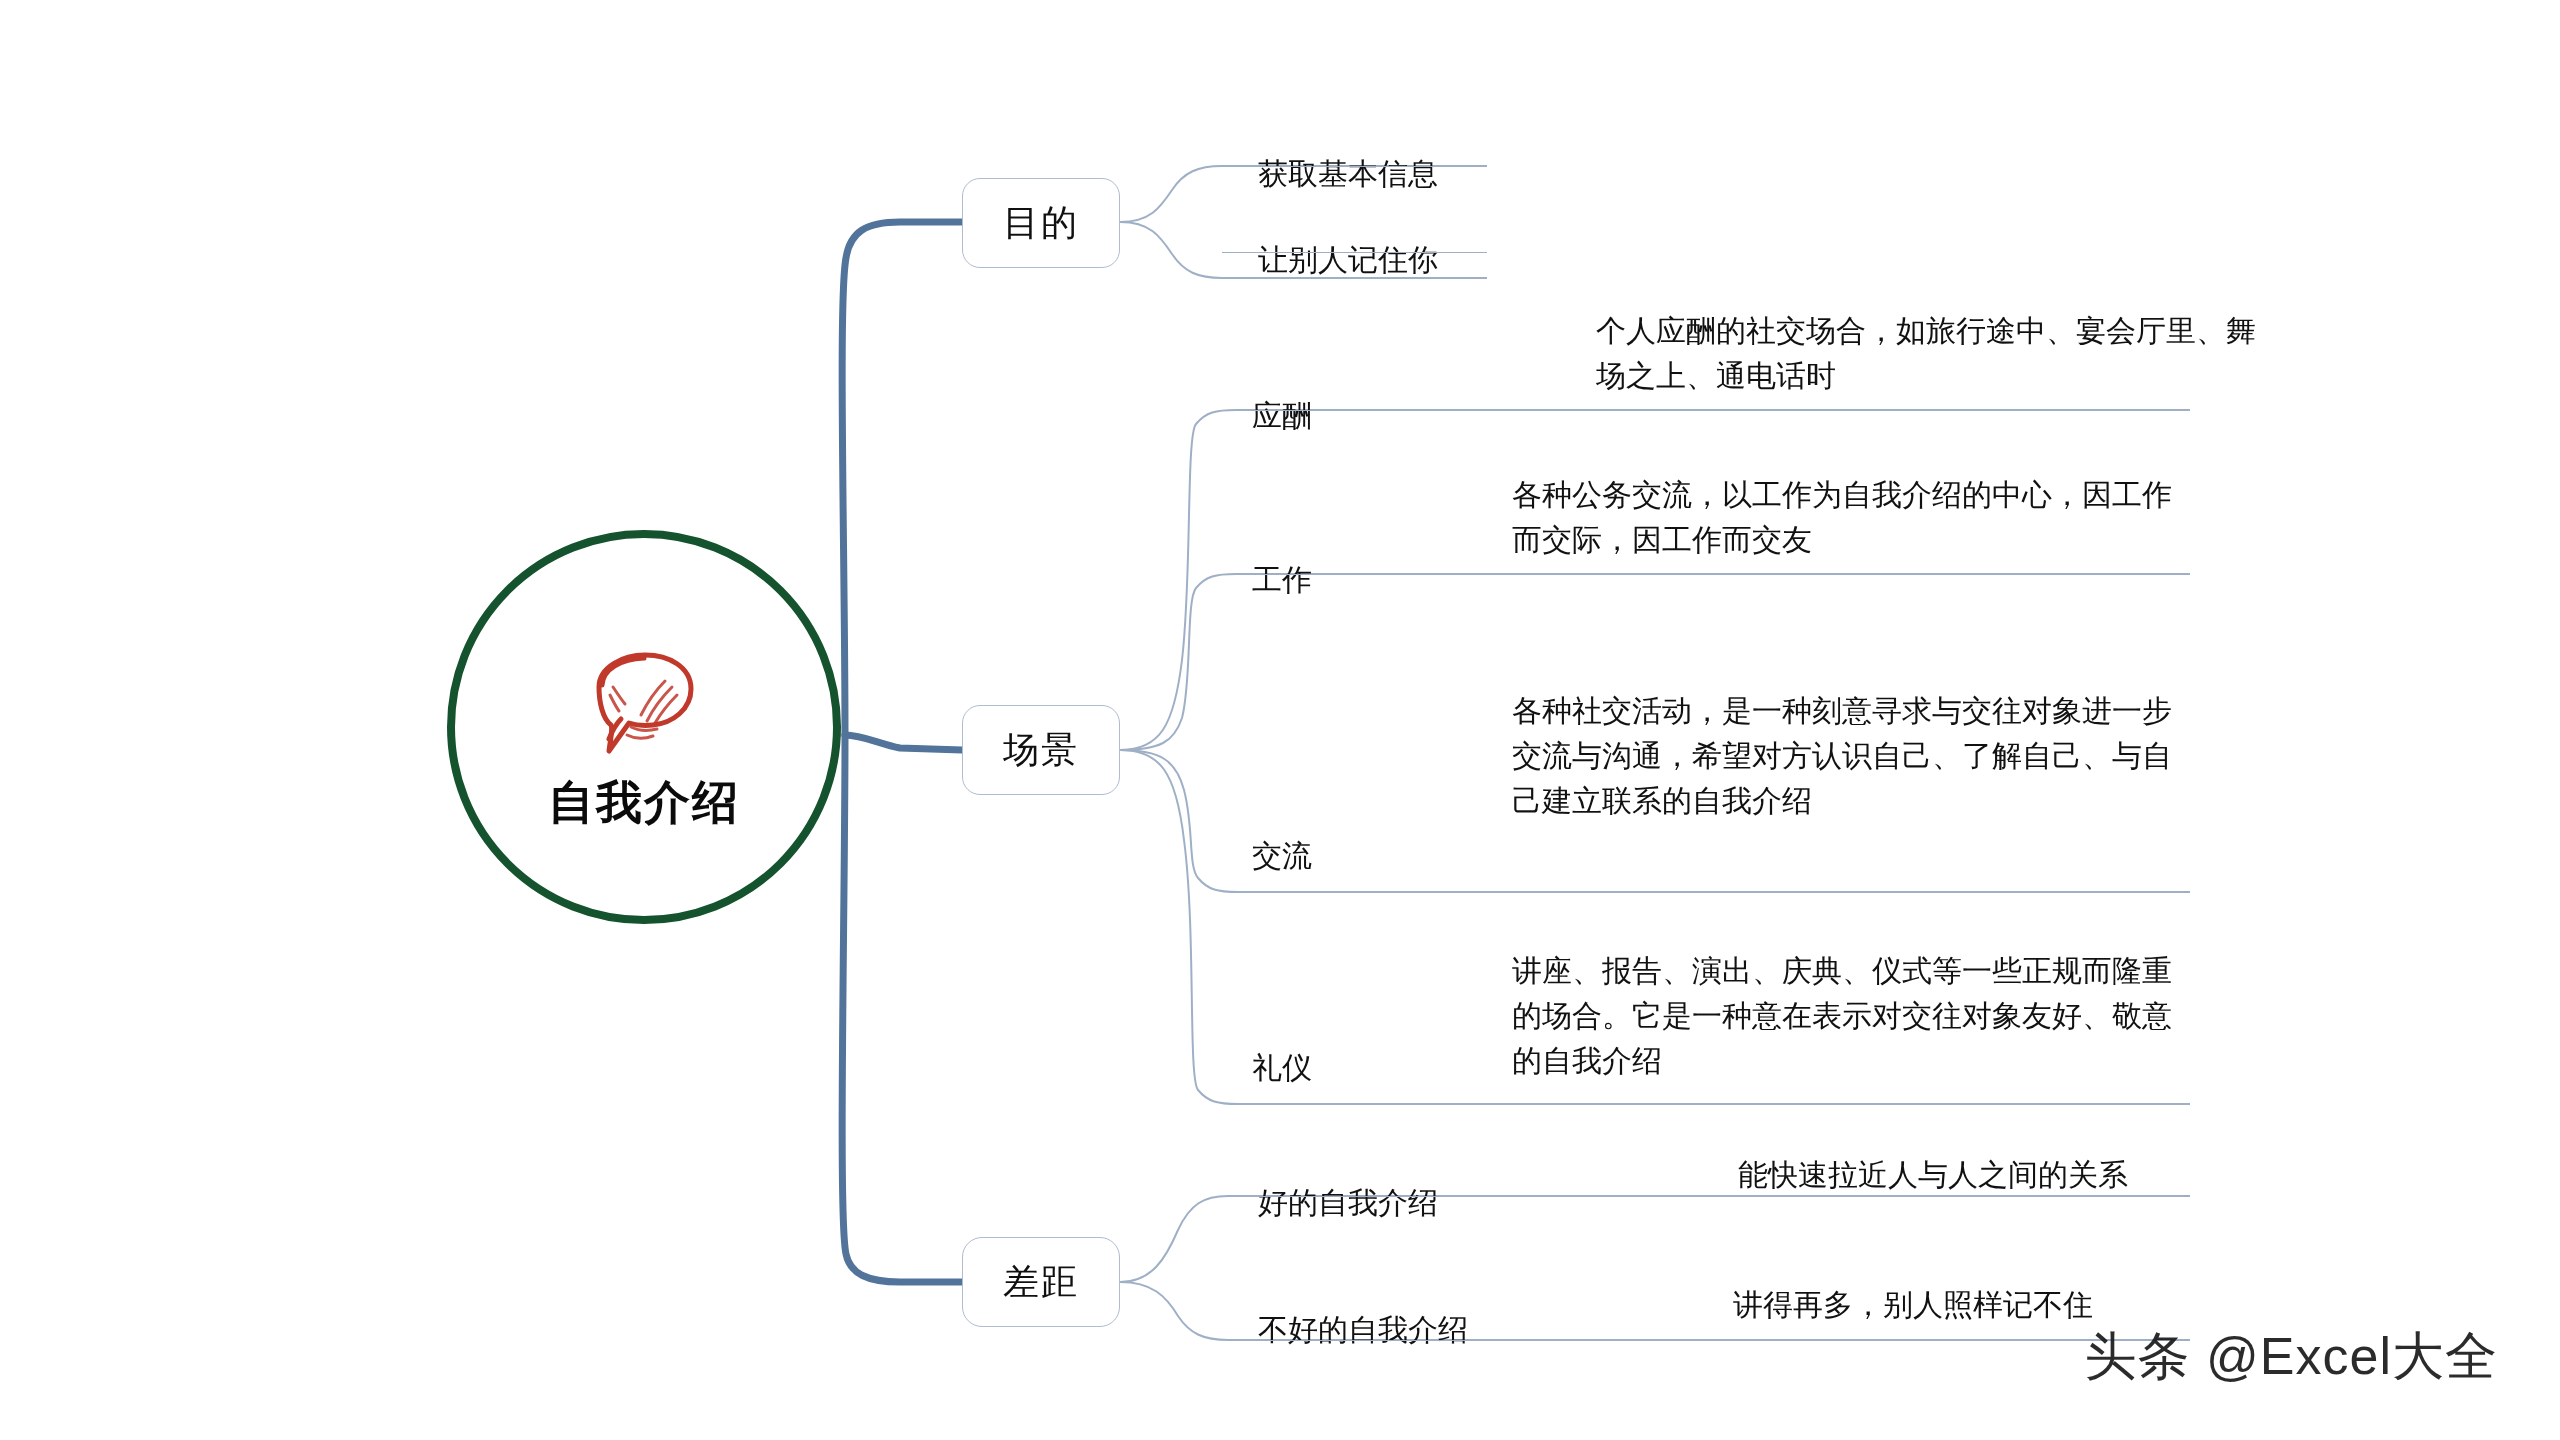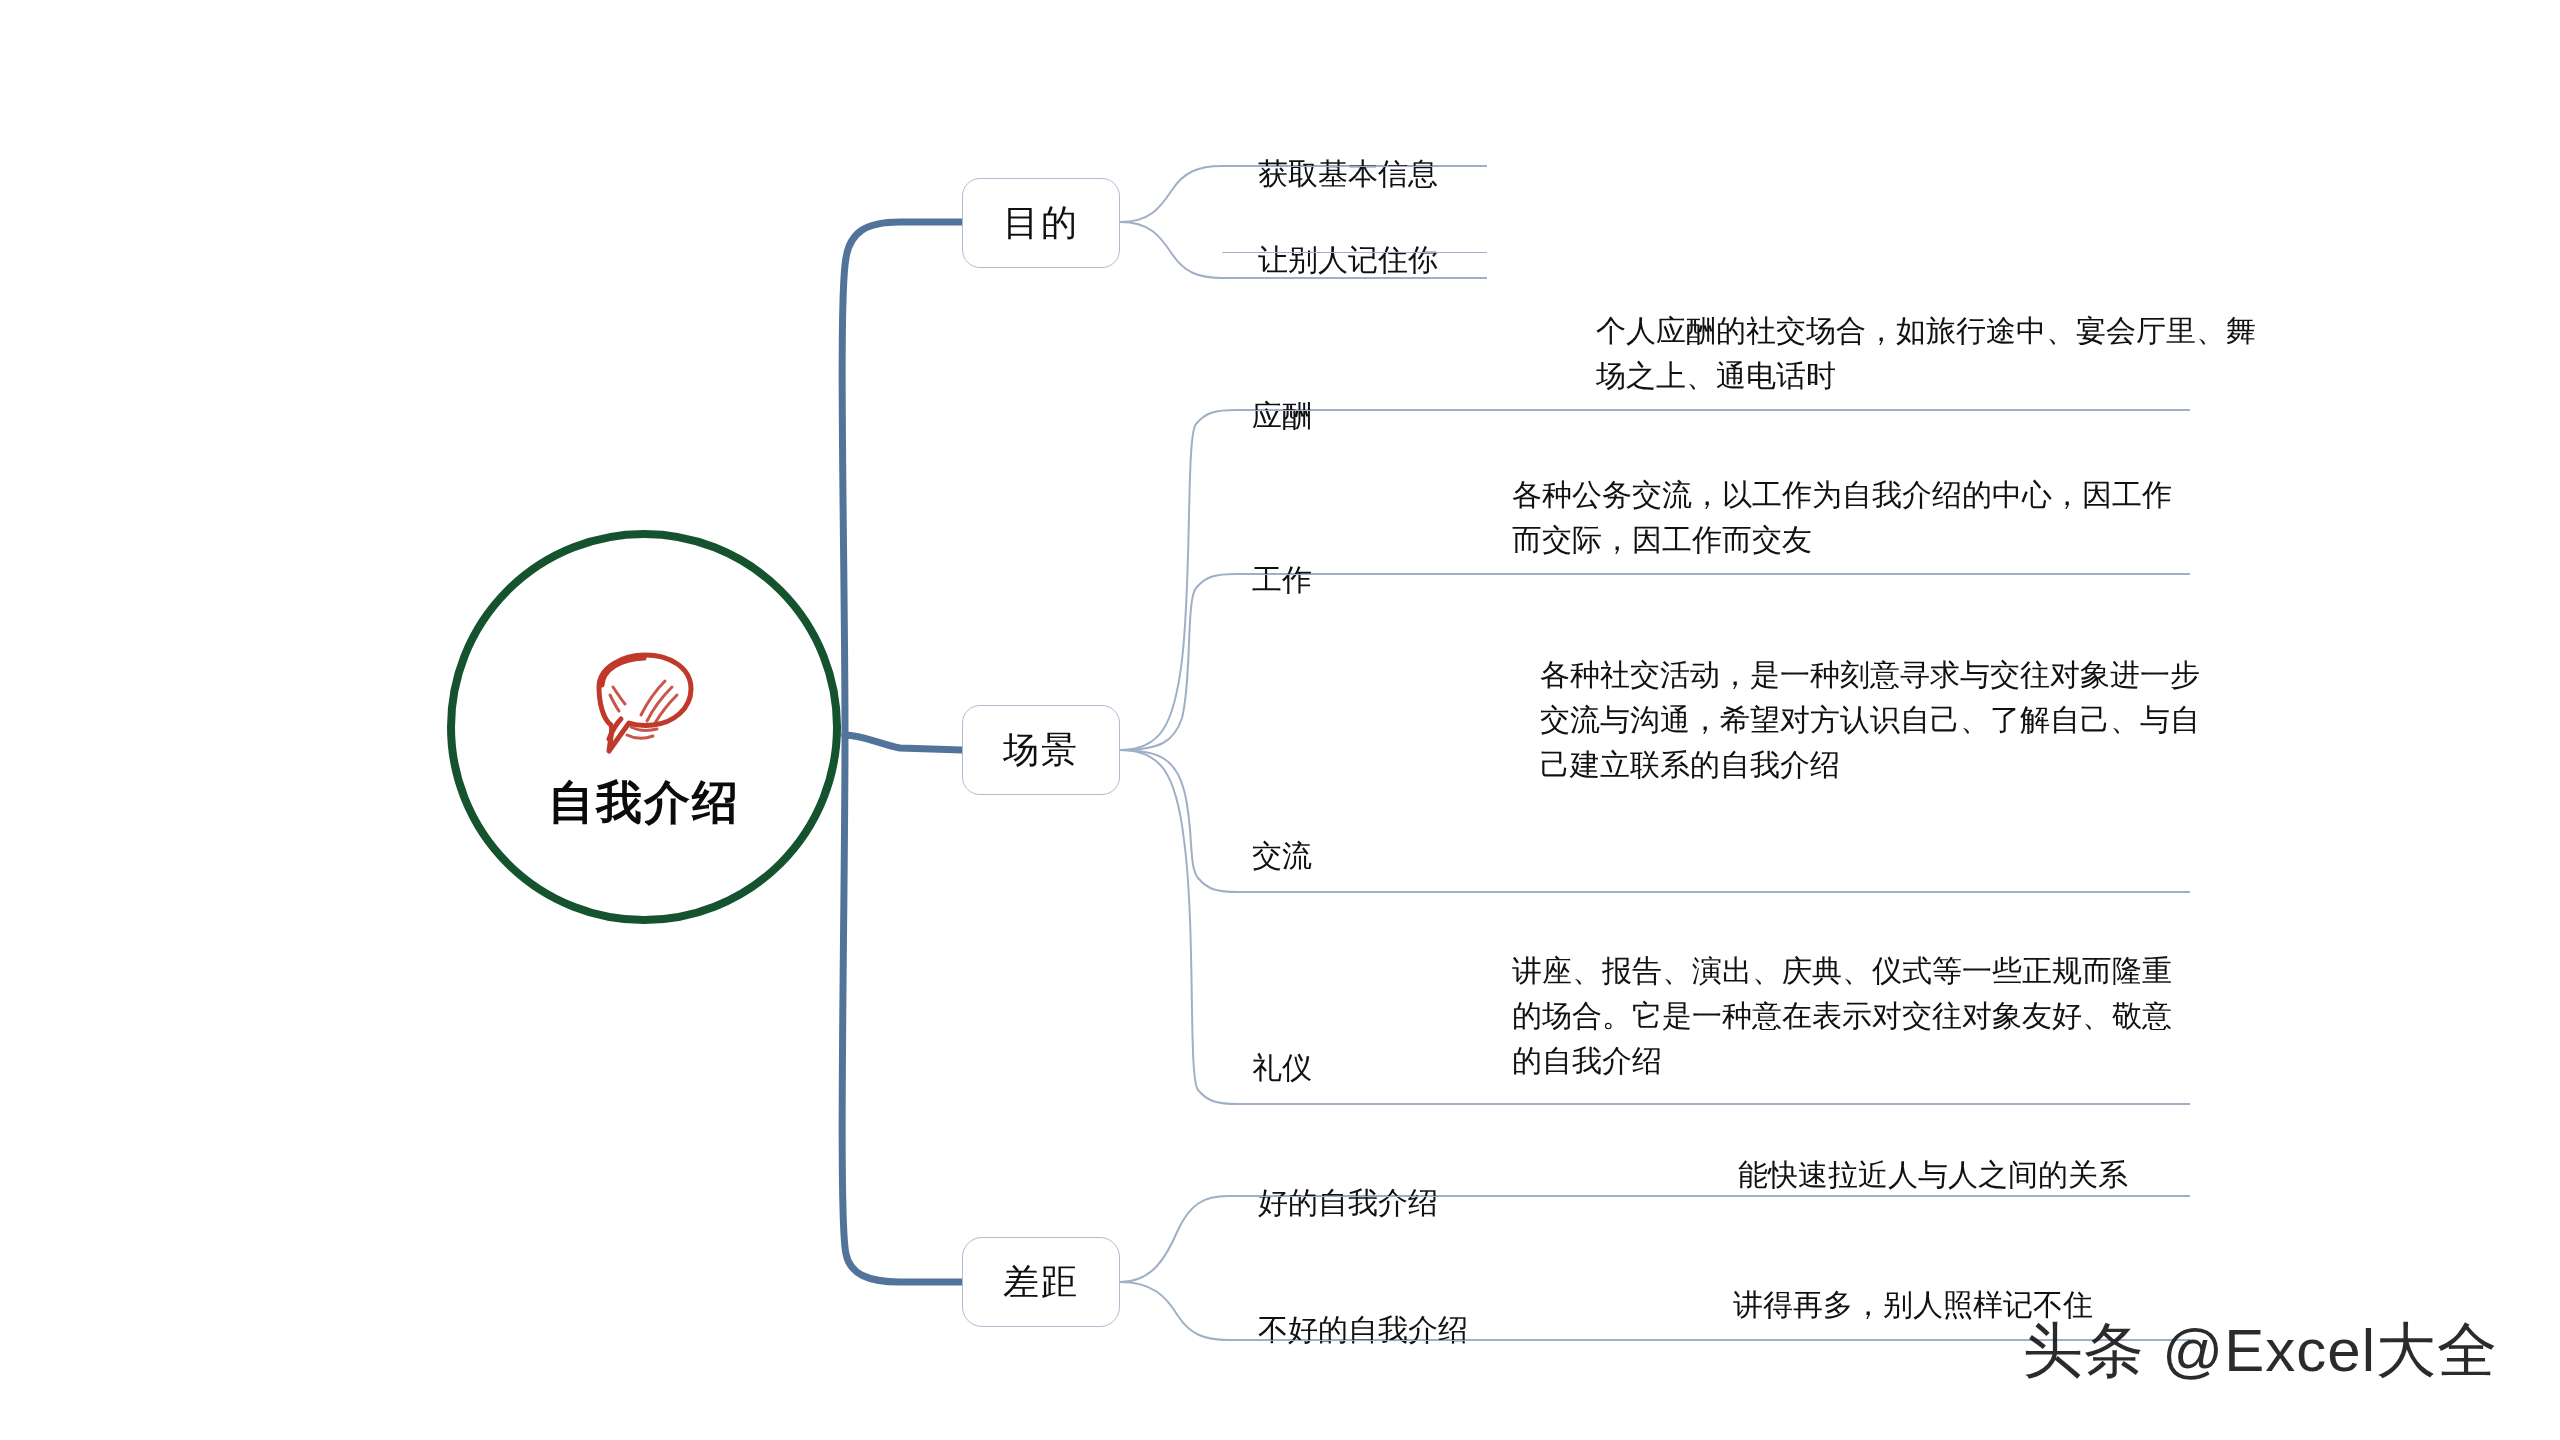--- a/index.html
+++ b/index.html
@@ -102,21 +102,21 @@
     position: absolute;
     height: 0;
     border-top: 1.4px solid #9fb0c6;
   }
 
   
   .watermark {
     position: absolute;
     right: 62px;
     bottom: 48px;
-    font-size: 60px;
+    font-size: 52px;
     color: #1a1a1a;
     letter-spacing: 1px;
     white-space: nowrap;
     opacity: 0.92;
   }
 </style>
 </head>
 <body>
 
 <div id="canvas">
@@ -186,21 +186,21 @@
   </div>
 
   <div class="leaf">
     <div class="leaf-title" style="left:1252px; top:532px;">工作</div>
     <div class="leaf-desc" style="left:1512px; top:472px; width:678px;">各种公务交流，以工作为自我介绍的中心，因工作而交际，因工作而交友</div>
     <div class="leaf-rule" style="left:1236px; top:574px; width:954px;"></div>
   </div>
 
   <div class="leaf">
     <div class="leaf-title" style="left:1252px; top:808px;">交流</div>
-    <div class="leaf-desc" style="left:1512px; top:652px; width:678px;margin-left:28px;">各种社交活动，是一种刻意寻求与交往对象进一步交流与沟通，希望对方认识自己、了解自己、与自己建立联系的自我介绍</div>
+    <div class="leaf-desc" style="left:1512px; top:688px; width:678px;">各种社交活动，是一种刻意寻求与交往对象进一步交流与沟通，希望对方认识自己、了解自己、与自己建立联系的自我介绍</div>
     <div class="leaf-rule" style="left:1238px; top:892px; width:952px;"></div>
   </div>
 
   <div class="leaf">
     <div class="leaf-title" style="left:1252px; top:1020px;">礼仪</div>
     <div class="leaf-desc" style="left:1512px; top:948px; width:678px;">讲座、报告、演出、庆典、仪式等一些正规而隆重的场合。它是一种意在表示对交往对象友好、敬意的自我介绍</div>
     <div class="leaf-rule" style="left:1238px; top:1104px; width:952px;"></div>
   </div>
 
   <div class="branch-node" style="left:962px; top:1237px; width:158px; height:90px;border-radius:20px;">

